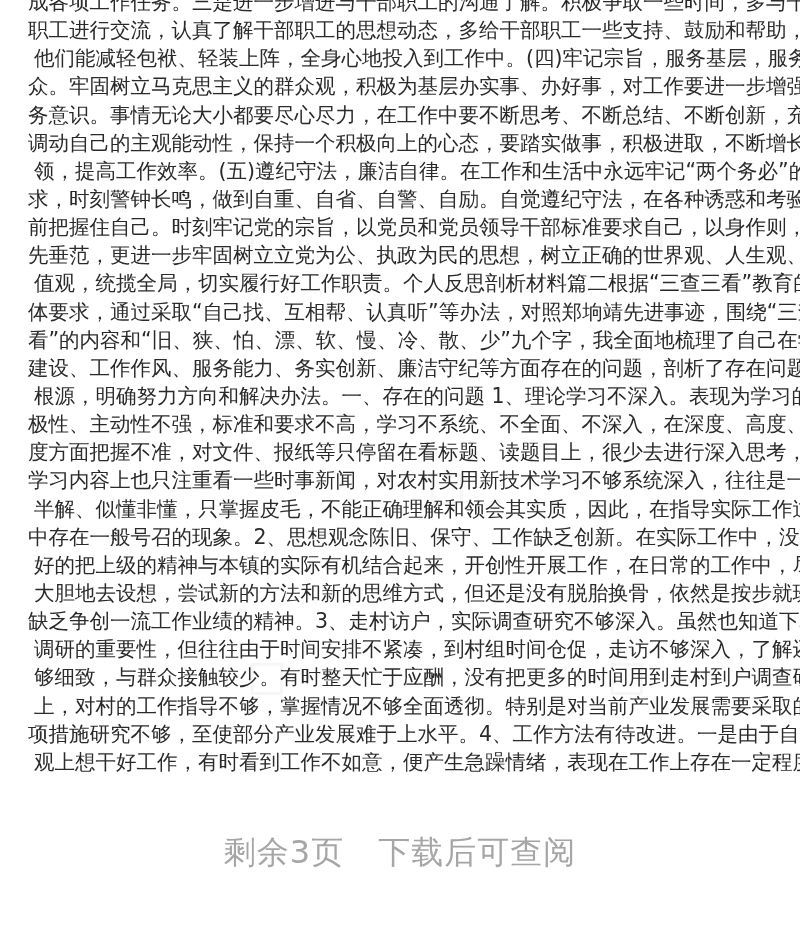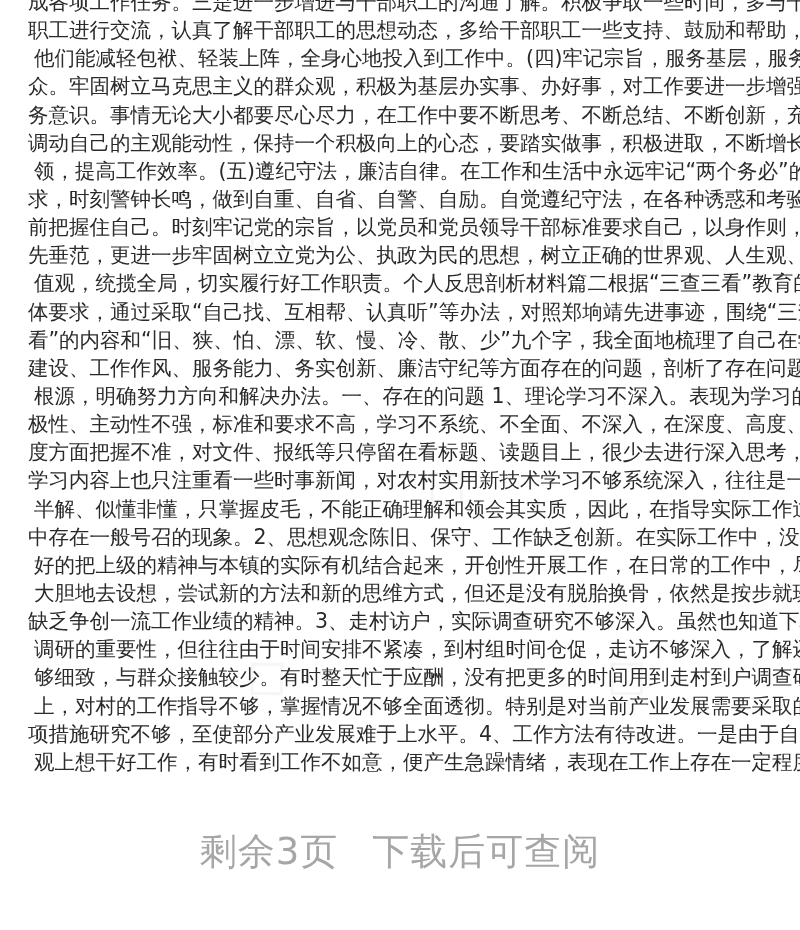--- a/index.html
+++ b/index.html
@@ -53,21 +53,21 @@
       transform: rotate(-45deg);
       pointer-events: none;
       user-select: none;
     }
     .remaining-banner {
       position: absolute;
       left: 0;
       top: 828px;
       width: 800px;
       text-align: center;
-      font-size: 37px;
+      font-size: 32px;
       line-height: 48px;
       color: #a6a6a6;
       letter-spacing: 1px;
     }
     .remaining-banner .gap {
       display: inline-block;
       width: 34px;
     }
   </style>
 </head>

